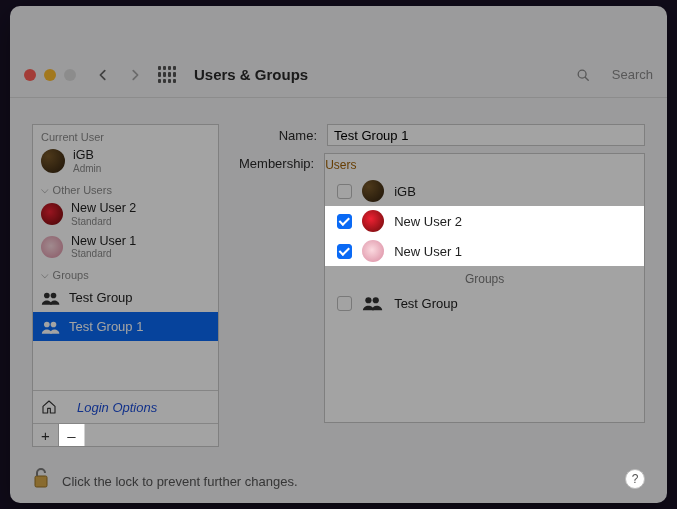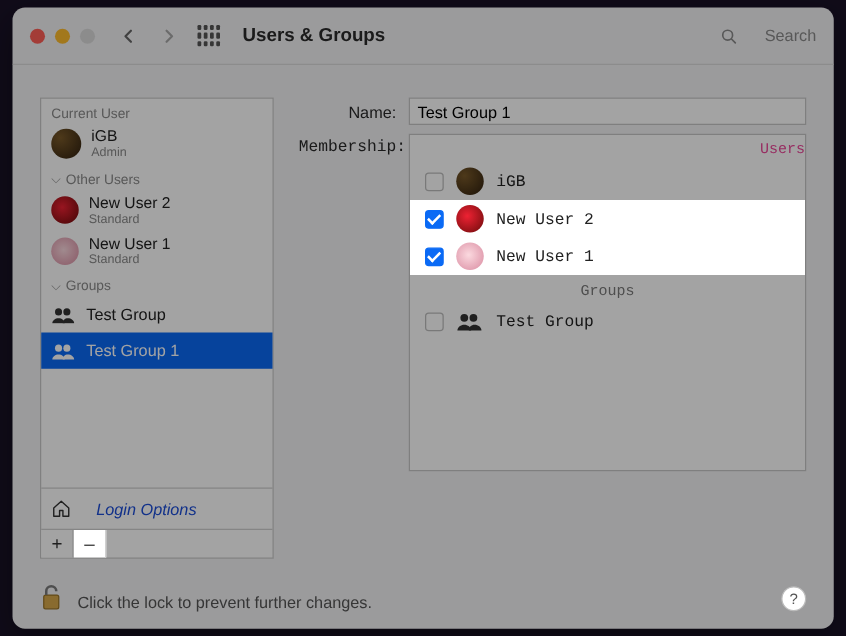--- a/index.html
+++ b/index.html
@@ -27,20 +27,21 @@
     display: flex; flex-direction: column;
     overflow: hidden;
   }
   
   .titlebar {
     height: 46px;
     display: flex; align-items: center;
     padding: 0 14px;
     border-bottom: 1px solid #dcdcdc;
     gap: 10px;
+    margin-top: 46px;
   }
   .traffic { display: flex; gap: 8px; margin-right: 6px; }
   .dot { width: 12px; height: 12px; border-radius: 50%; }
   .dot.red { background: #ff5f57; }
   .dot.yellow { background: #febc2e; }
   .dot.green { background: #dcdcdc; }
   .navbtn {
     width: 22px; height: 22px; display:flex; align-items:center; justify-content:center;
     color: #666;
   }
@@ -123,21 +124,21 @@
   }
 
   .members-panel {
     margin-left: 0px;
     width: 100%;
     background:#fff; border:1px solid #c7c7c7;
     min-height: 270px;
     font-size:13px;
   }
   .mp-header {
-    text-align:right; color:#ec4899; font-size:12px; padding:4px 0;
+    text-align:left; color:#a16207; font-size:12px; padding:4px 0;
   }
   .mp-row {
     display:flex; align-items:center; gap:10px;
     padding:4px 10px 4px 12px;
     min-height: 30px;
   }
   .mp-check {
     width:15px; height:15px; border:1px solid #bdbdbd; border-radius:3px;
     background:#fff; display:flex; align-items:center; justify-content:center;
     flex:none;
@@ -292,21 +293,21 @@
         <div class="pm-btn minus">–</div>
       </div>
     </div>
 
     <div class="content">
       <div class="form-row">
         <div class="form-label">Name:</div>
         <input class="name-input" type="text" value="Test Group 1" style="">
       </div>
 
-      <div class="form-row" style="align-items:flex-start;font-family:Liberation Mono, monospace;">
+      <div class="form-row" style="align-items:flex-start;">
         <div class="form-label" style="padding-top:3px;">Membership:</div>
 
         <div class="members-panel">
           <div class="mp-header">Users</div>
 
           <div class="mp-row">
             <div class="mp-check"></div>
             <div class="mp-avatar av-igb"></div>
             <div class="mp-label">iGB</div>
           </div>

